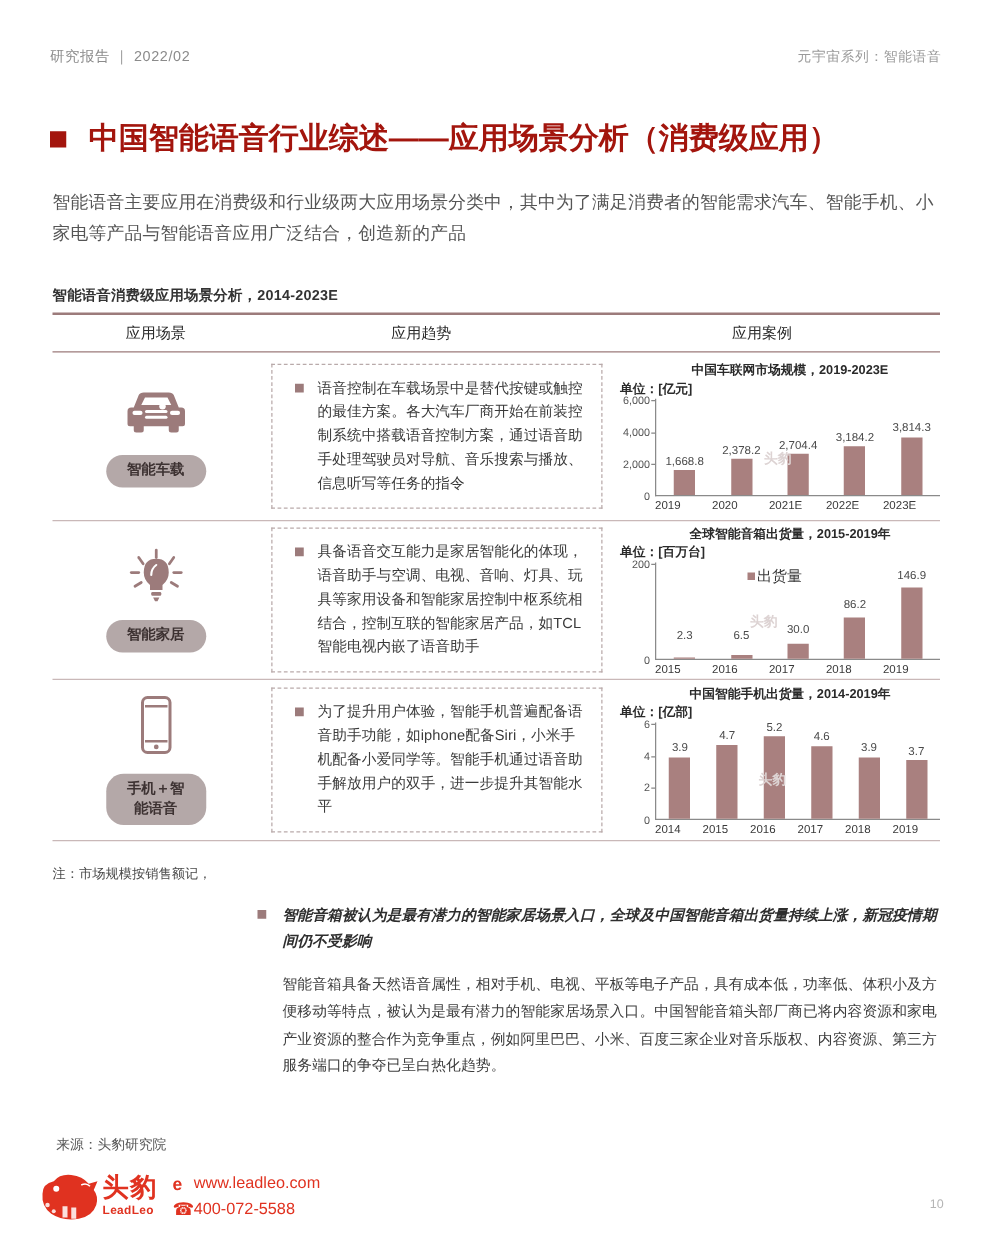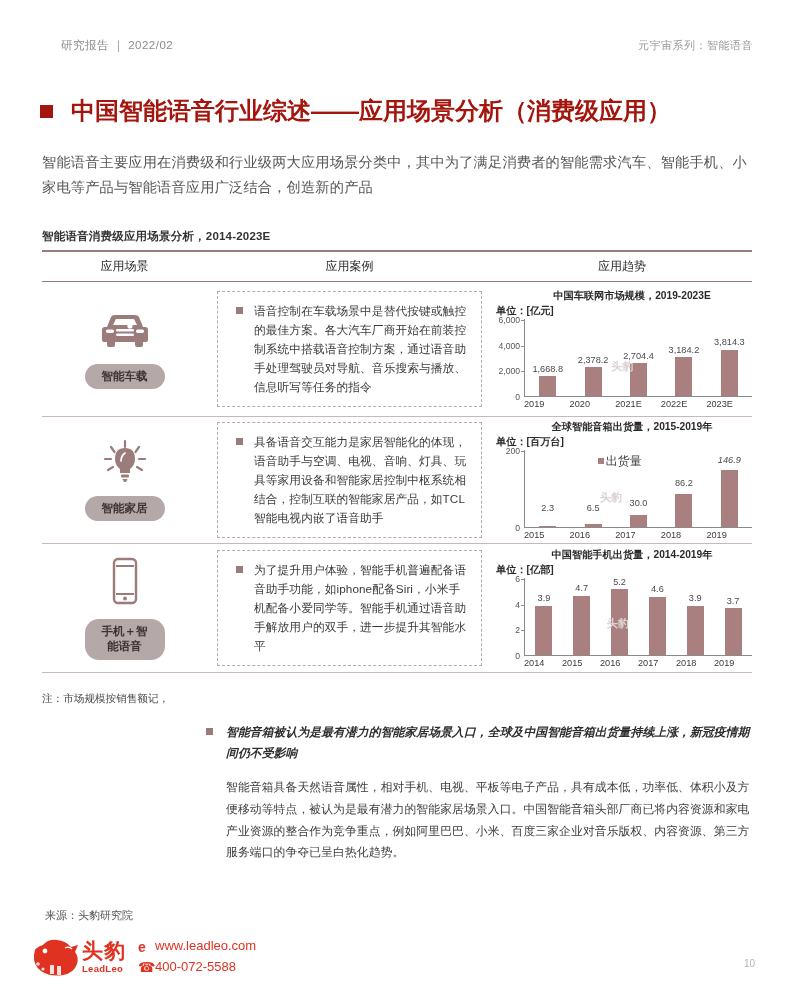--- a/index.html
+++ b/index.html
@@ -10,21 +10,21 @@
     overflow: hidden;
   }
   .page { position: relative; width: 793px; height: 991px; background:#fff; }
 
   
   .topbar {
     position:absolute; left:0; top:32px; width:793px; height:26px;
     display:flex; align-items:center; justify-content:space-between;
     padding:0 40px;
   }
-  .topbar-left { font-size:11.5px; color:#8b8b8b; letter-spacing:.5px;margin-left:21px; }
+  .topbar-left { font-size:11.5px; color:#8b8b8b; letter-spacing:.5px; }
   .topbar-right { font-size:11px; color:#9a9a9a; letter-spacing:.5px; }
 
   
   .title-row {
     position:absolute; left:40px; top:98px; width:720px;
     display:flex; align-items:center;
   }
   .title-bullet { width:13px; height:13px; background:#a3150d; margin-right:18px; flex:0 0 auto; }
   .title-text {
     font-size:24px; font-weight:bold; color:#a3150d;
@@ -186,22 +186,22 @@
 
   <div class="subtitle">智能语音主要应用在消费级和行业级两大应用场景分类中，其中为了满足消费者的智能需求汽车、智能手机、小家电等产品与智能语音应用广泛结合，创造新的产品</div>
 
   <div class="exhibit-caption">智能语音消费级应用场景分析，2014-2023E</div>
 
   <div class="tbl">
     <div class="tbl-rule-top"></div>
 
     <div class="tbl-head">
       <div class="th col1">应用场景</div>
+      <div class="th col3">应用趋势</div>
       <div class="th col2">应用案例</div>
-      <div class="th col3">应用趋势</div>
     </div>
 
     <div class="tbl-rule-mid"></div>
 
     <div class="tbl-row row1">
       <div class="col1 scenario">
         <div class="scn-icon">
           <svg width="56" height="44" viewBox="0 0 56 44">
             <g fill="#9c7b7b">
               <path d="M10 18 L14 8 Q15 6 18 6 L38 6 Q41 6 42 8 L46 18 L48 18 Q51 18 51 21 L51 31 Q51 33 49 33 L46 33 L46 36 Q46 38 44 38 L40 38 Q38 38 38 36 L38 33 L18 33 L18 36 Q18 38 16 38 L12 38 Q10 38 10 36 L10 33 L7 33 Q5 33 5 31 L5 21 Q5 18 8 18 Z"></path>
@@ -335,21 +335,21 @@
                 </div>
                 <div class="barcell">
                   <span class="barlabel" style="bottom:25%;">30.0</span>
                   <div class="bar" style="height:15%"></div>
                 </div>
                 <div class="barcell">
                   <span class="barlabel" style="bottom:50%;">86.2</span>
                   <div class="bar" style="height:43.1%"></div>
                 </div>
                 <div class="barcell">
-                  <span class="barlabel" style="bottom:80%;font-style:italic;">146.9</span>
+                  <span class="barlabel" style="bottom:80%;">146.9</span>
                   <div class="bar" style="height:73.5%"></div>
                 </div>
               </div>
             </div>
           </div>
           <div class="xaxis">
             <span class="xtick">2015</span>
             <span class="xtick">2016</span>
             <span class="xtick">2017</span>
             <span class="xtick">2018</span>

